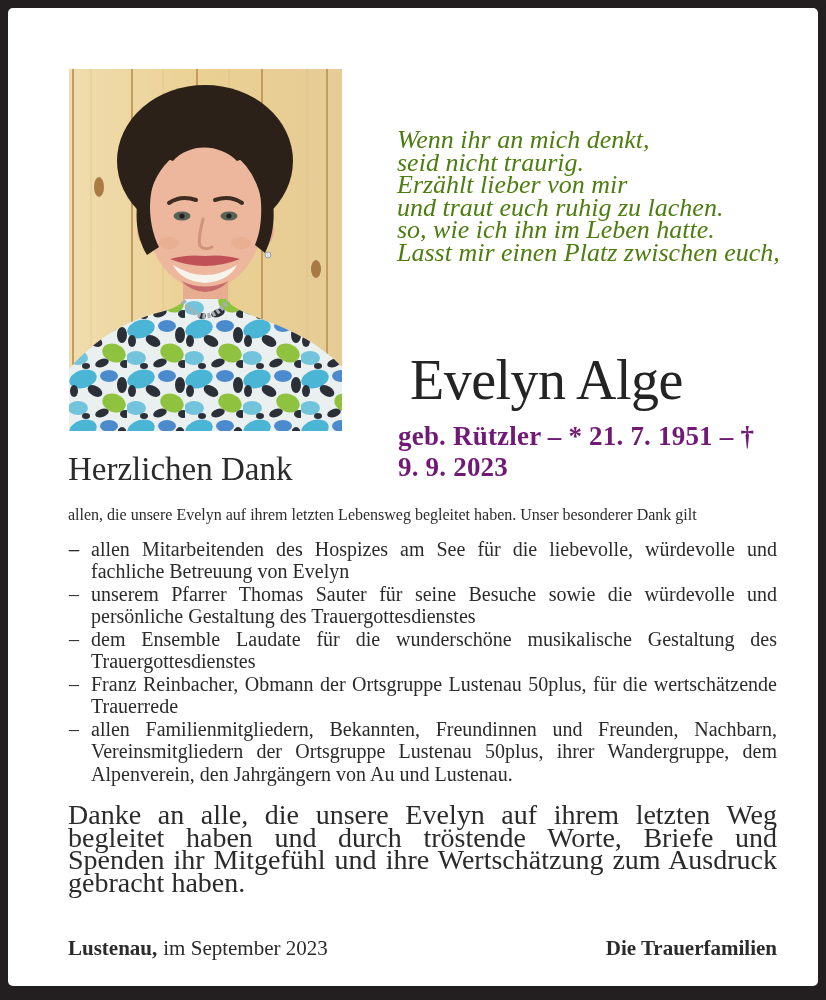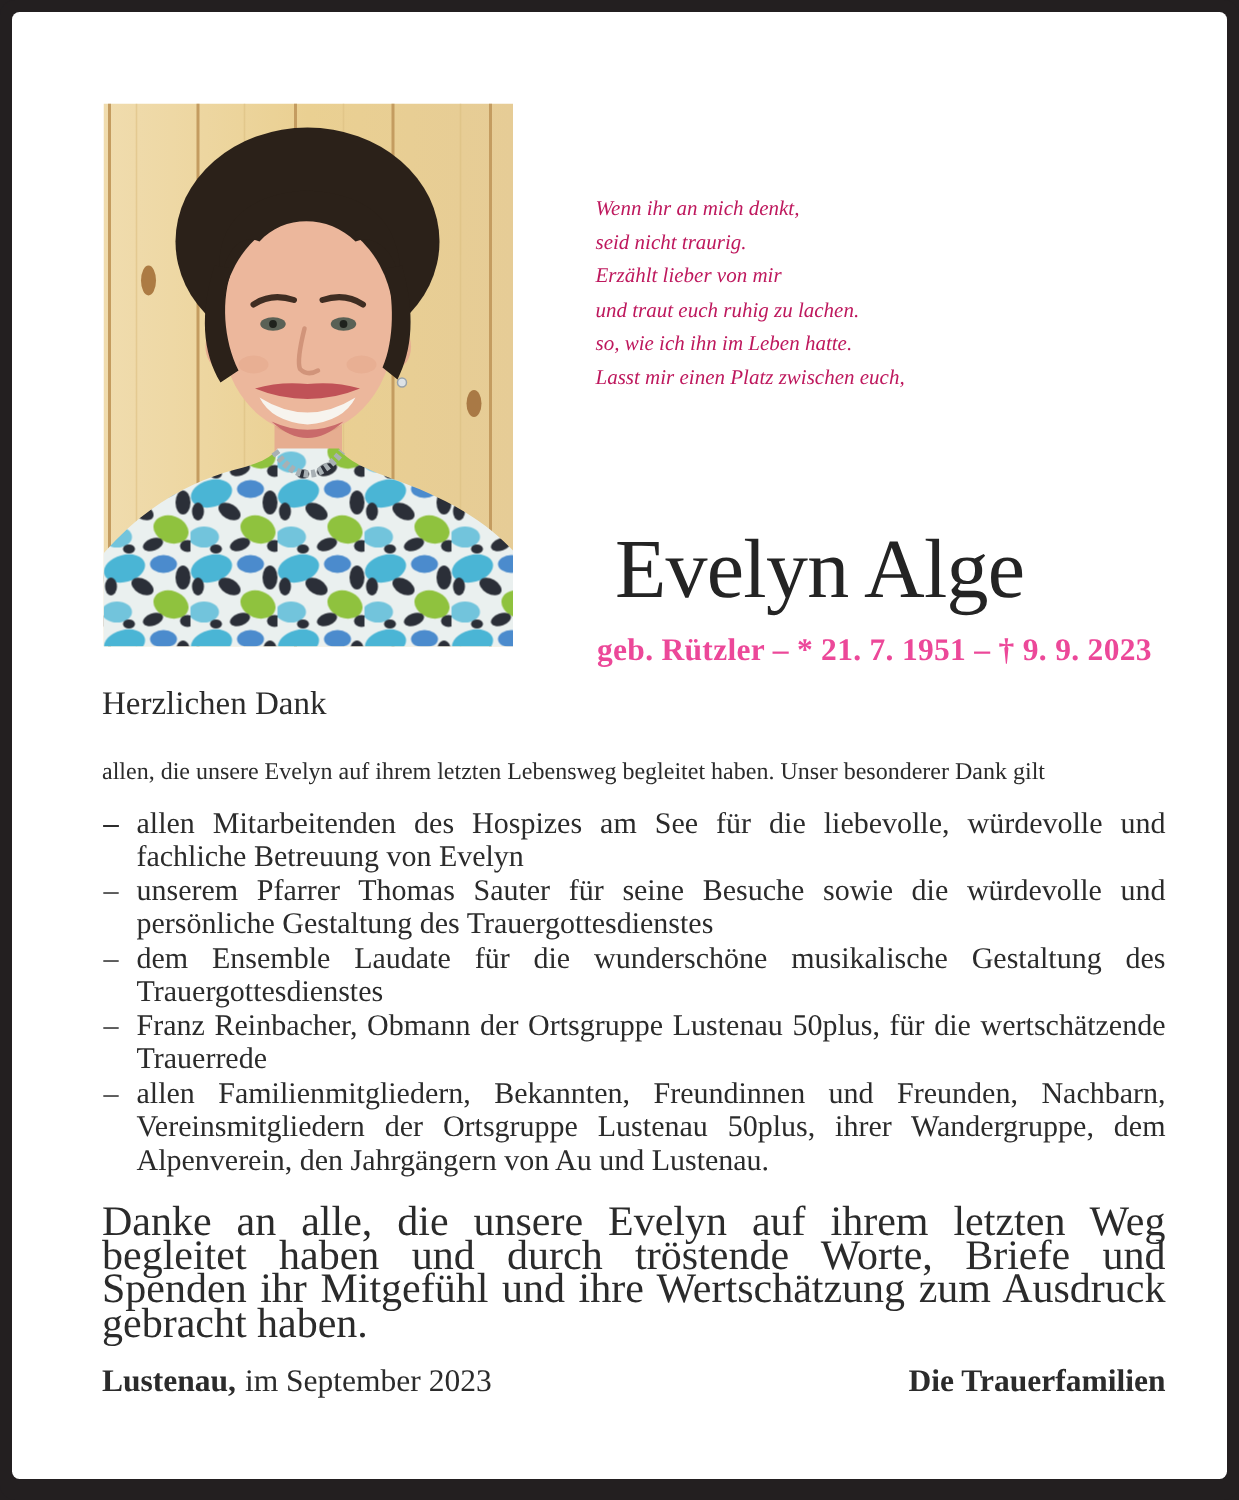--- a/index.html
+++ b/index.html
@@ -11,40 +11,40 @@
   .card{
     position:absolute;left:8px;top:8px;width:810px;height:978px;
     background:#ffffff;border-radius:5px;
   }
   
   .photo{position:absolute;left:61px;top:61px;width:273px;height:362px;}
   .photo svg{display:block;width:100%;height:100%;}
   
   .poem{
     position:absolute;left:389px;top:121px;
-    font-style:italic;font-size:14px;line-height:22.6px;color:#be185d;
+    font-style:italic;font-size:26px;line-height:22.6px;color:#4d7c0f;
   }
   
   .name-block{position:absolute;left:390px;top:331px;width:380px;}
   .deceased-name{font-size:56px;line-height:58px;font-weight:normal;margin:12px;color:#242424;letter-spacing:-0.5px;}
-  .life-dates{font-size:21px;font-weight:bold;margin-top:7px;color:#ec4899;letter-spacing:0.2px;}
+  .life-dates{font-size:27px;font-weight:bold;margin-top:7px;color:#701a75;letter-spacing:0.2px;}
   
   .content{position:absolute;left:60px;top:446px;width:709px;}
-  .heading{font-size:22px;font-weight:normal;line-height:30px;margin:0 0 20px 0;color:#2b2b2b;}
+  .heading{font-size:33px;font-weight:normal;line-height:30px;margin:0 0 20px 0;color:#2b2b2b;}
   .intro{font-size:16px;line-height:22.5px;margin:0;text-align:justify;text-align-last:left;}
   .thanks-list{list-style:none;margin:11px 0 0 0;padding:0;}
   .thanks-list li{
     position:relative;padding-left:23px;font-size:20px;line-height:22.5px;
     text-align:justify;text-align-last:left;
   }
   .thanks-list .dash{position:absolute;left:1px;top:0;}
   .closing{font-size:28px;line-height:22.5px;margin:19px 0 0 0;text-align:justify;text-align-last:left;}
   
   .footer{
-    position:absolute;left:60px;top:900px;width:709px;
+    position:absolute;left:60px;top:928px;width:709px;
     display:flex;justify-content:space-between;align-items:baseline;
     font-size:21px;
   }
   .place{font-weight:bold;}
   .date{font-weight:normal;margin-left:6px;}
   .signature{font-weight:bold;}
 </style>
 </head>
 <body>
 

